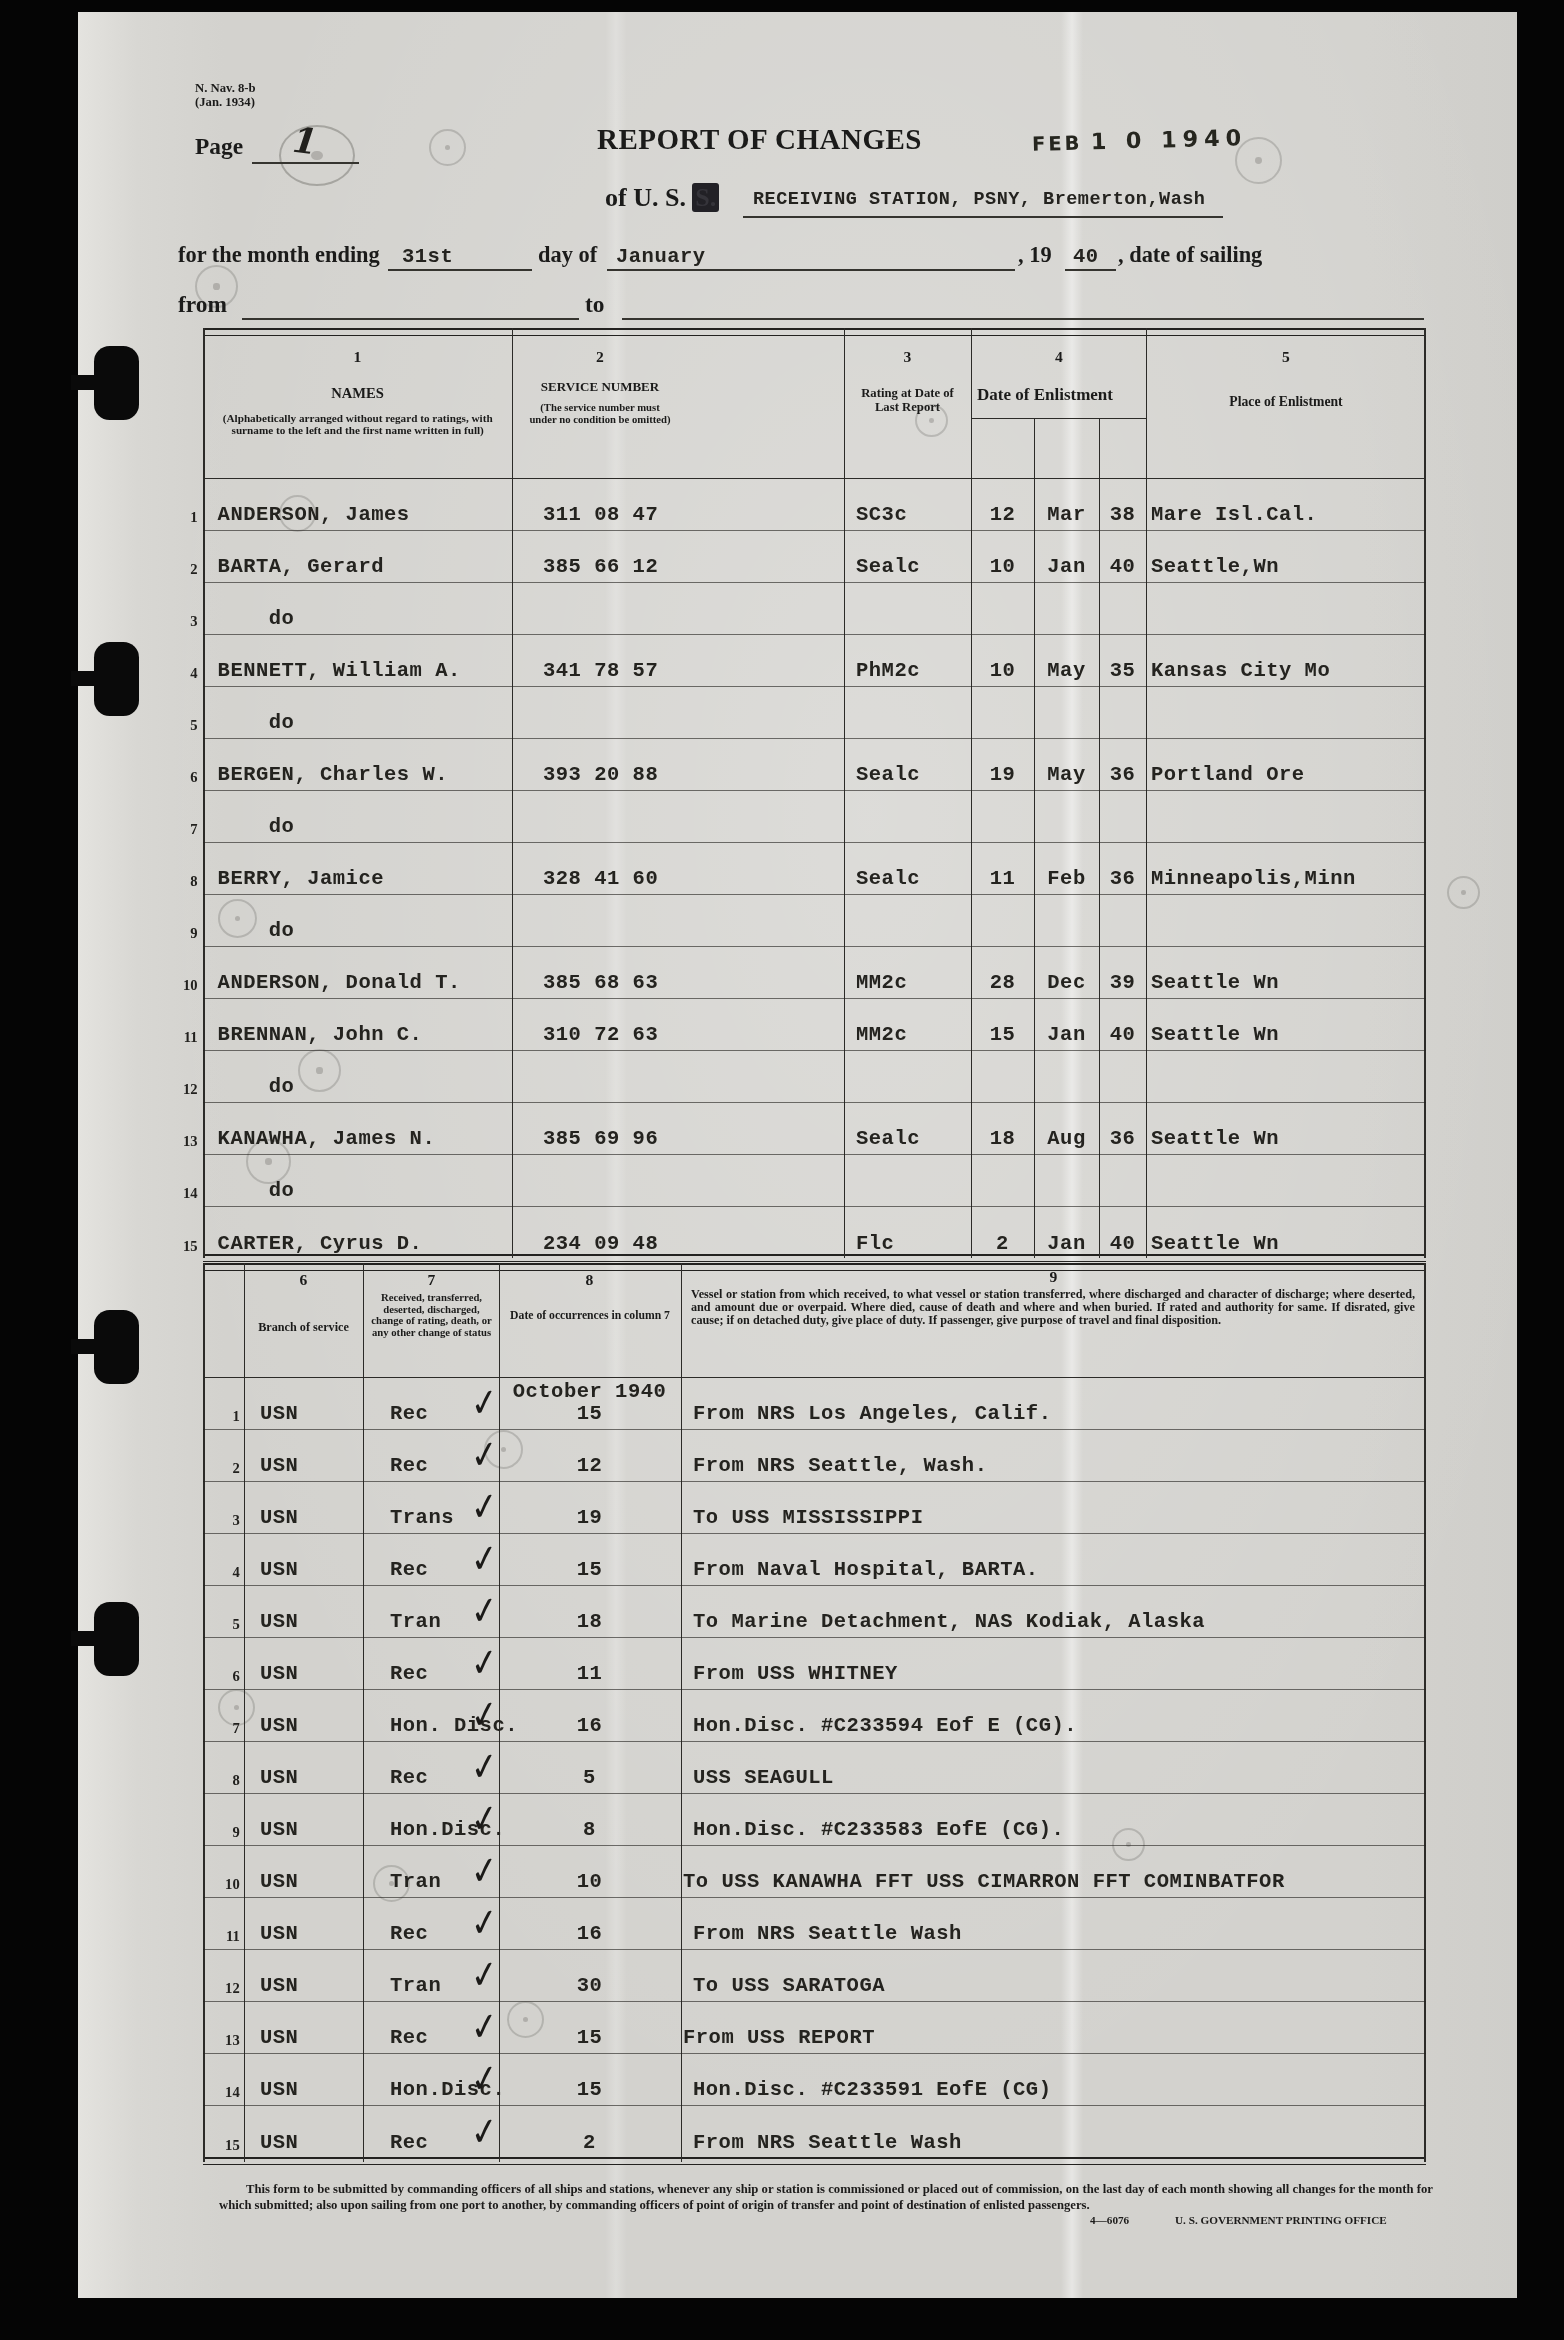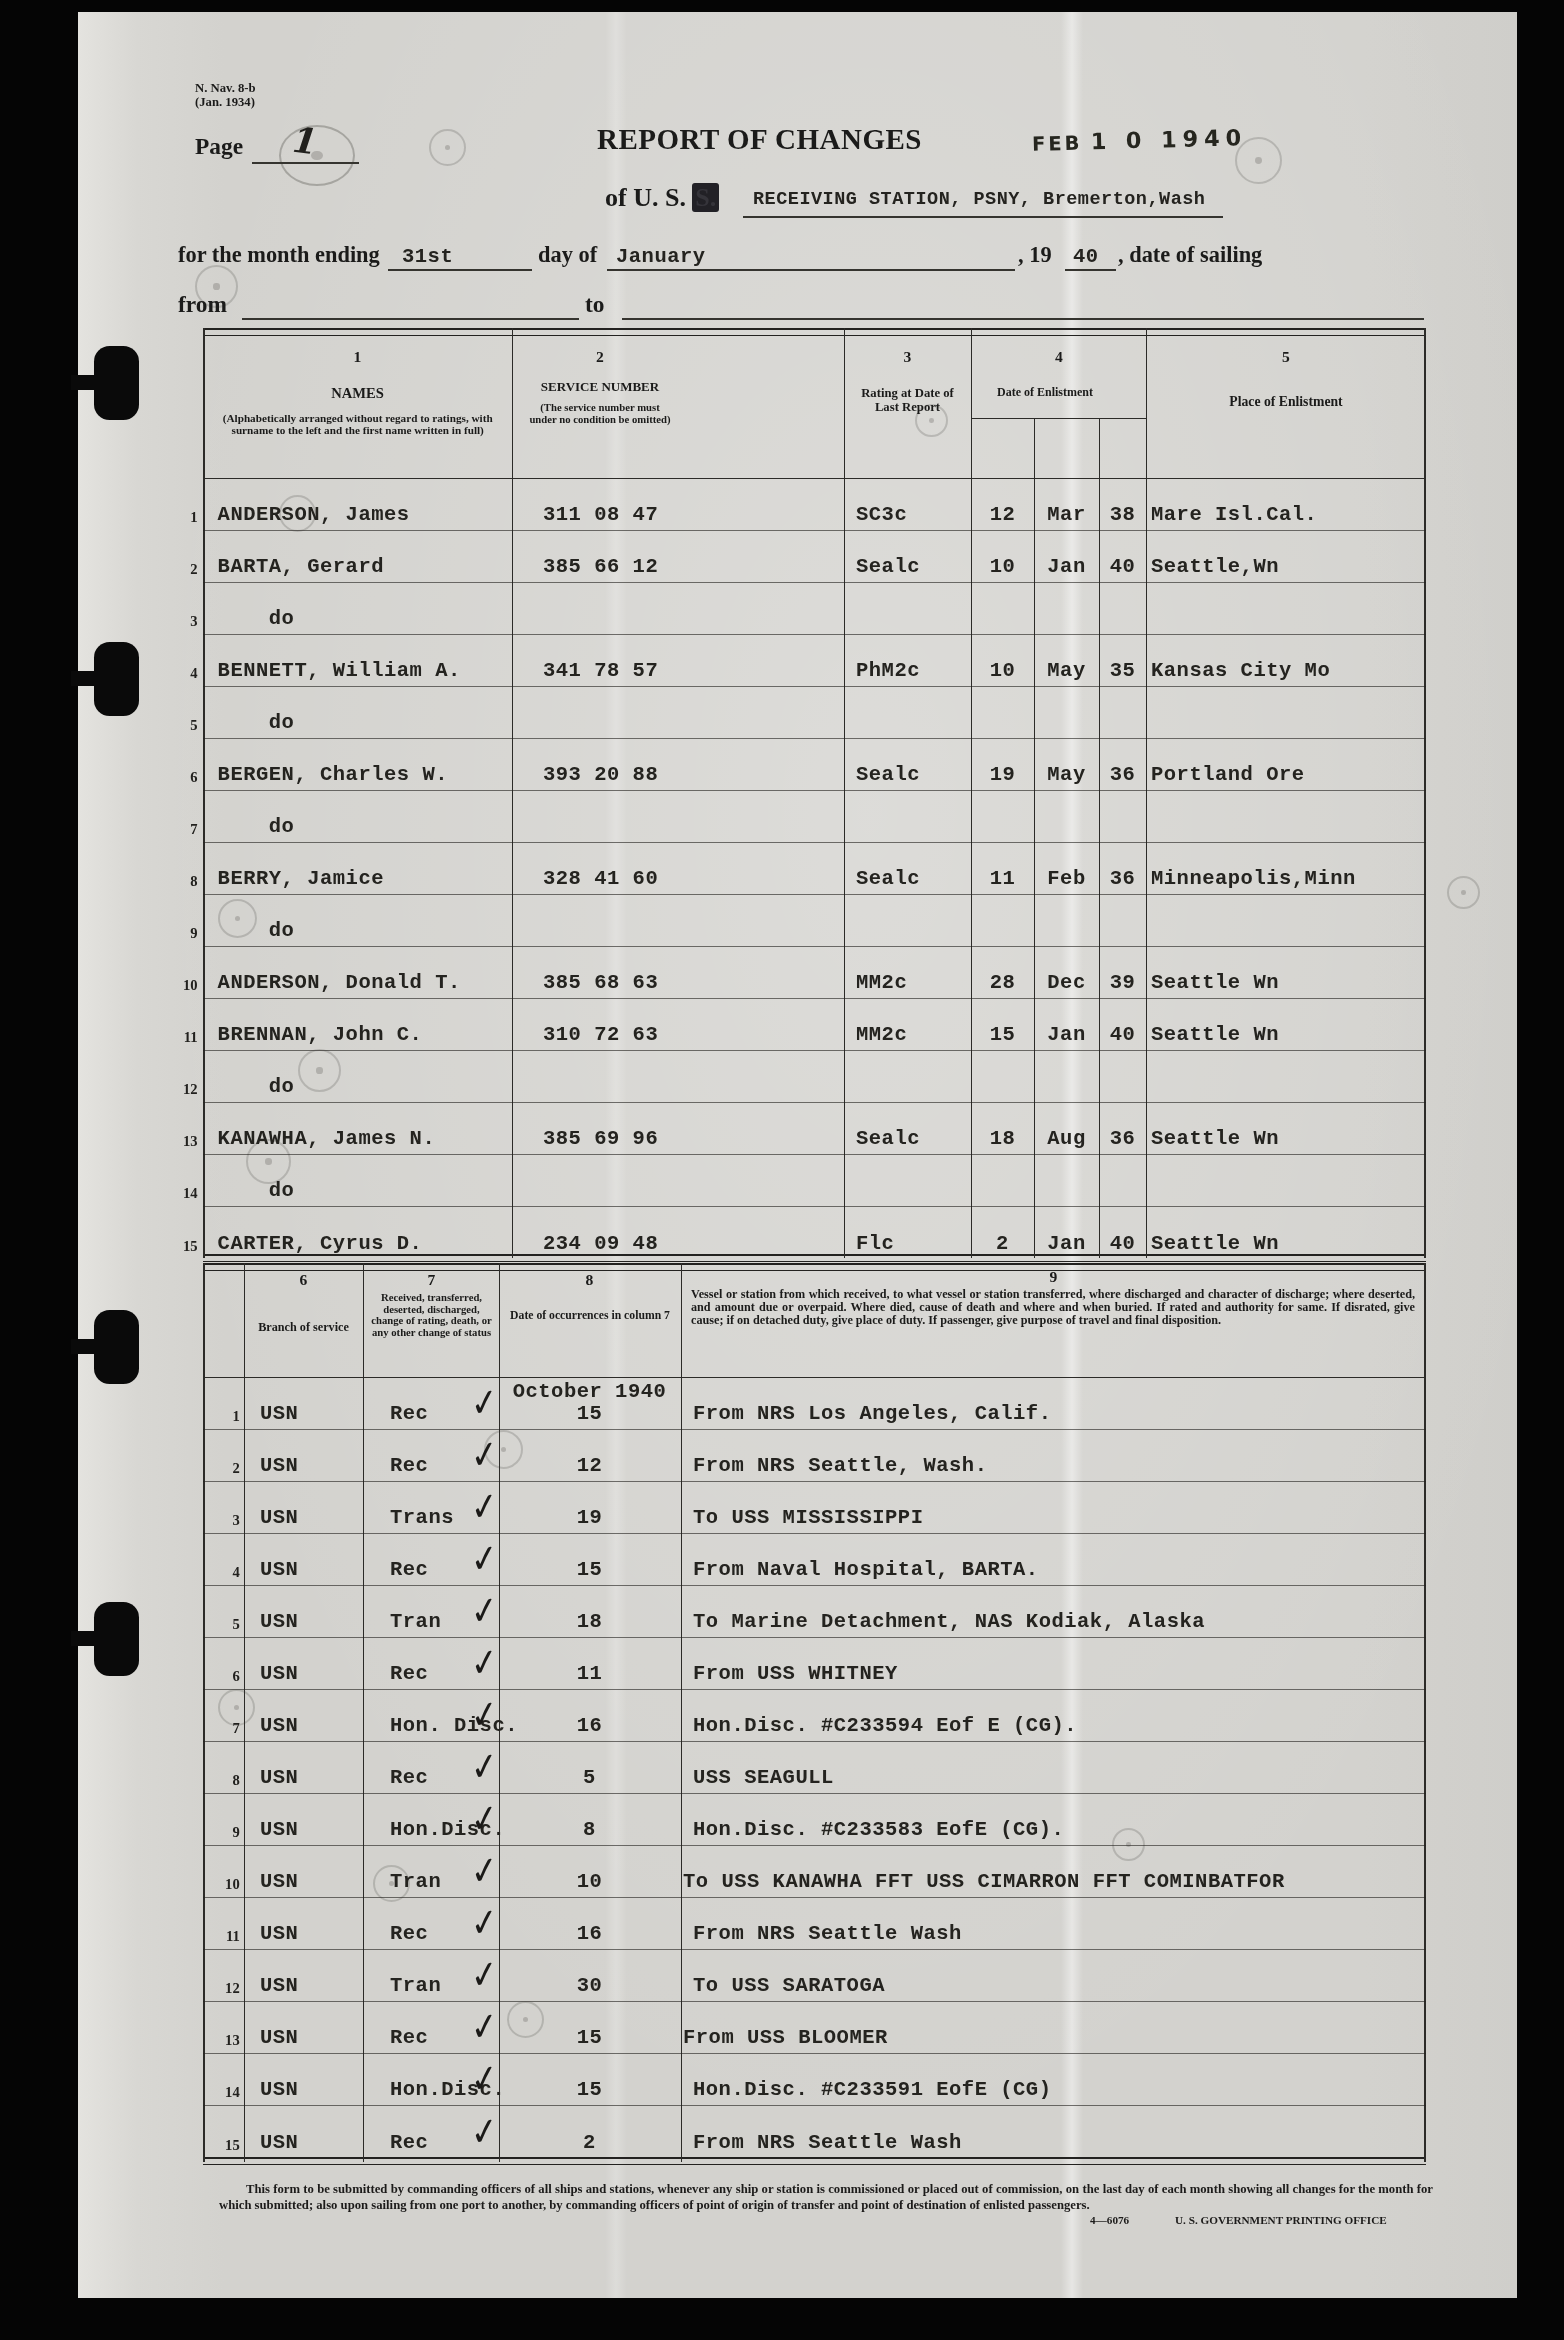--- a/index.html
+++ b/index.html
@@ -160,21 +160,21 @@
   <div class="chead" style="left:11.7px;width:286px;top:84px;font-size:11.2px;line-height:12.2px">(Alphabetically arranged without regard to ratings, with surname to the left and the first name written in full)</div>
 
   <div class="cnum" style="left:309px;width:176px;top:19.5px">2</div>
   <div class="chead" style="left:314px;width:166px;top:51px;font-size:13px">SERVICE NUMBER</div>
   <div class="chead" style="left:324px;width:146px;top:74px;font-size:10.7px;line-height:11.7px">(The service number must under no condition be omitted)</div>
 
   <div class="cnum" style="left:641px;width:127px;top:19.5px">3</div>
   <div class="chead" style="left:646px;width:117px;top:59px;font-size:12.7px;line-height:13.7px">Rating at Date of Last Report</div>
 
   <div class="cnum" style="left:768px;width:176px;top:19.5px">4</div>
-  <div class="chead" style="left:768px;width:148px;top:57px;font-size:12px">Date of Enlistment</div>
+  <div class="chead" style="left:768px;width:148px;top:57px;font-size:17px">Date of Enlistment</div>
 
   <div class="cnum" style="left:943px;width:280px;top:19.5px">5</div>
   <div class="chead" style="left:943px;width:280px;top:66px;font-size:13.7px">Place of Enlistment</div>
 
   <div class="rows" style="top:150px;height:780px">
     <div class="row" style="top:0">
         <span class="rn">1</span>
         <span class="tw nm">ANDERSON, James</span>
         <span class="tw sv">311 08 47</span>
         <span class="tw rt">SC3c</span>
@@ -409,21 +409,21 @@
         <span class="tw ch">Tran</span>
         <span class="tw dt">30</span>
         <span class="tw rm">To USS SARATOGA</span>
         <span class="chk">✓</span>
       </div>
     <div class="row" style="top:624px">
         <span class="rn">13</span>
         <span class="tw br">USN</span>
         <span class="tw ch">Rec</span>
         <span class="tw dt">15</span>
-        <span class="tw rm" style="left:480px">From USS BLOOMER</span>
+        <span class="tw rm" style="left:480px">From USS REPORT</span>
         <span class="chk">✓</span>
       </div>
     <div class="row" style="top:676px">
         <span class="rn">14</span>
         <span class="tw br">USN</span>
         <span class="tw ch">Hon.Disc.</span>
         <span class="tw dt">15</span>
         <span class="tw rm">Hon.Disc. #C233591 EofE (CG)</span>
         <span class="chk">✓</span>
       </div>

